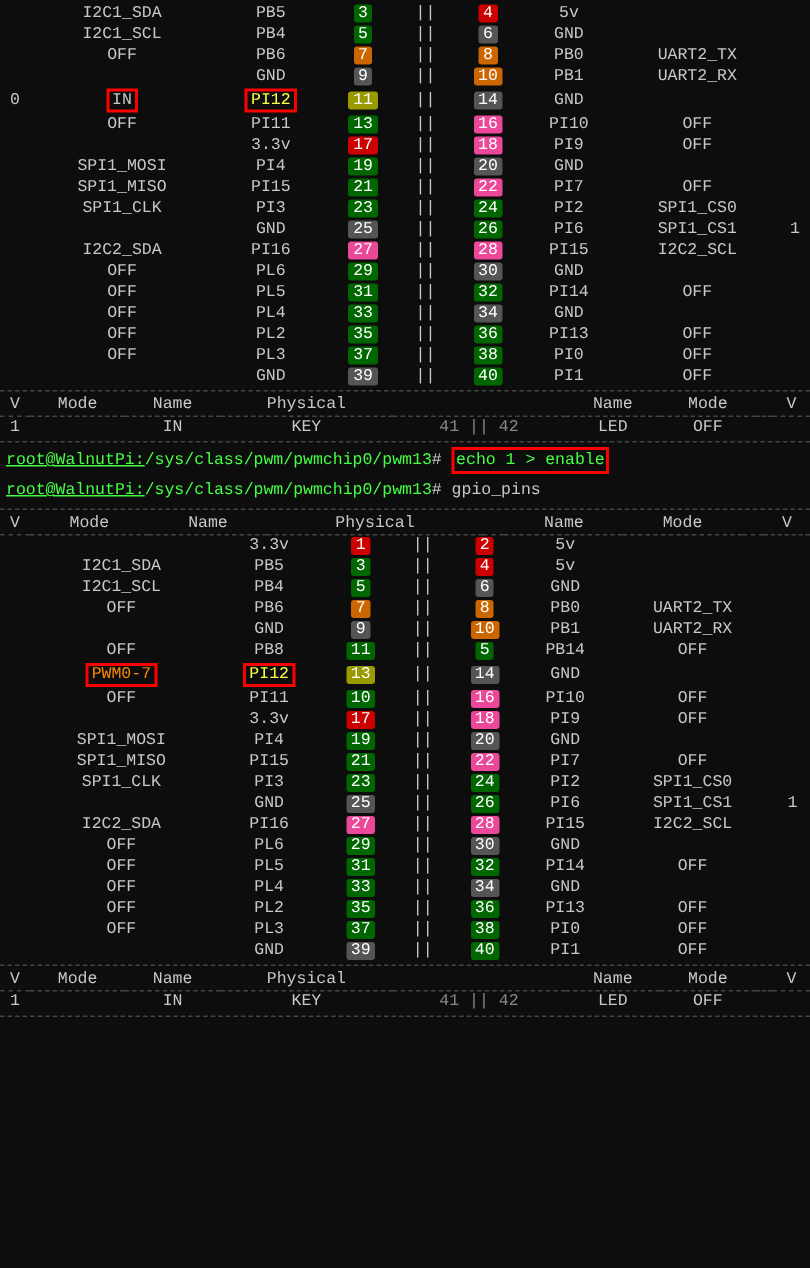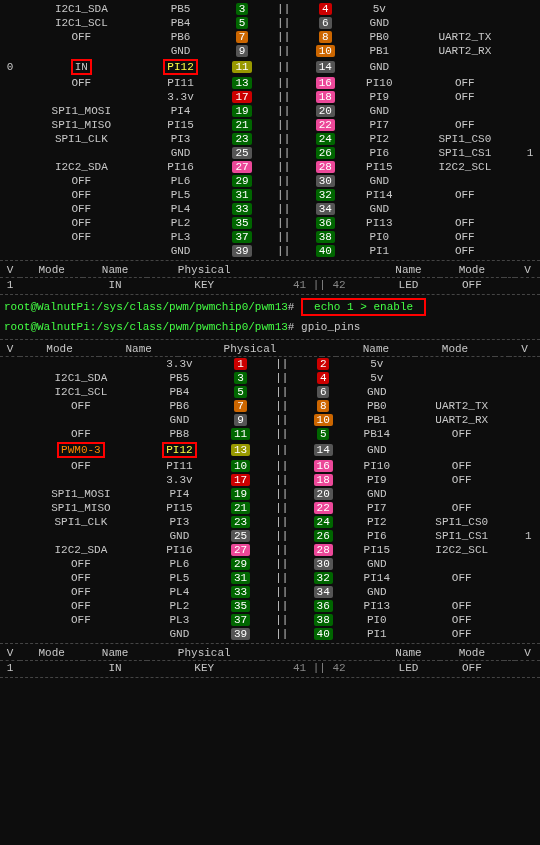--- a/index.html
+++ b/index.html
@@ -49,26 +49,26 @@
       display: inline-block;
       padding: 0 2px;
     }
     
     .cmd-line {
       padding: 2px 4px;
       font-size: 11px;
       line-height: 16px;
     }
     
-    .prompt { color: #44ff44; }
+    .prompt { color: #44ff44; text-decoration: underline; }
     .cmd-path { color: #44ff44; }
     .cmd-text { color: #c8c8c8; }
     .echo-highlight {
       border: 2px solid #ff0000;
-      padding: 1px 11px;
+      padding: 1px 1px;
       color: #44ff44;
       background: transparent;
     }
   </style>
 </head>
 <body>
 
 <div class="terminal">
 
   <table class="gpio-table">
@@ -430,21 +430,21 @@
         <td class="text-gray">||</td>
         <td><span class="pin-green">5</span></td>
         <td class="text-green">PB14</td>
         <td class="text-gray">OFF</td>
         <td></td>
       </tr>
 
       <tr>
         <td class="col-v"></td>
         <td>
-          <span class="highlight-box text-orange">PWM0-3</span>
+          <span class="highlight-box text-orange">PWM0-7</span>
         </td>
         <td>
           <span class="highlight-box text-yellow">PI12</span>
         </td>
         <td><span class="pin-yellow">13</span></td>
         <td class="text-gray">||</td>
         <td><span class="pin-gray">14</span></td>
         <td>GND</td>
         <td></td>
         <td></td>

